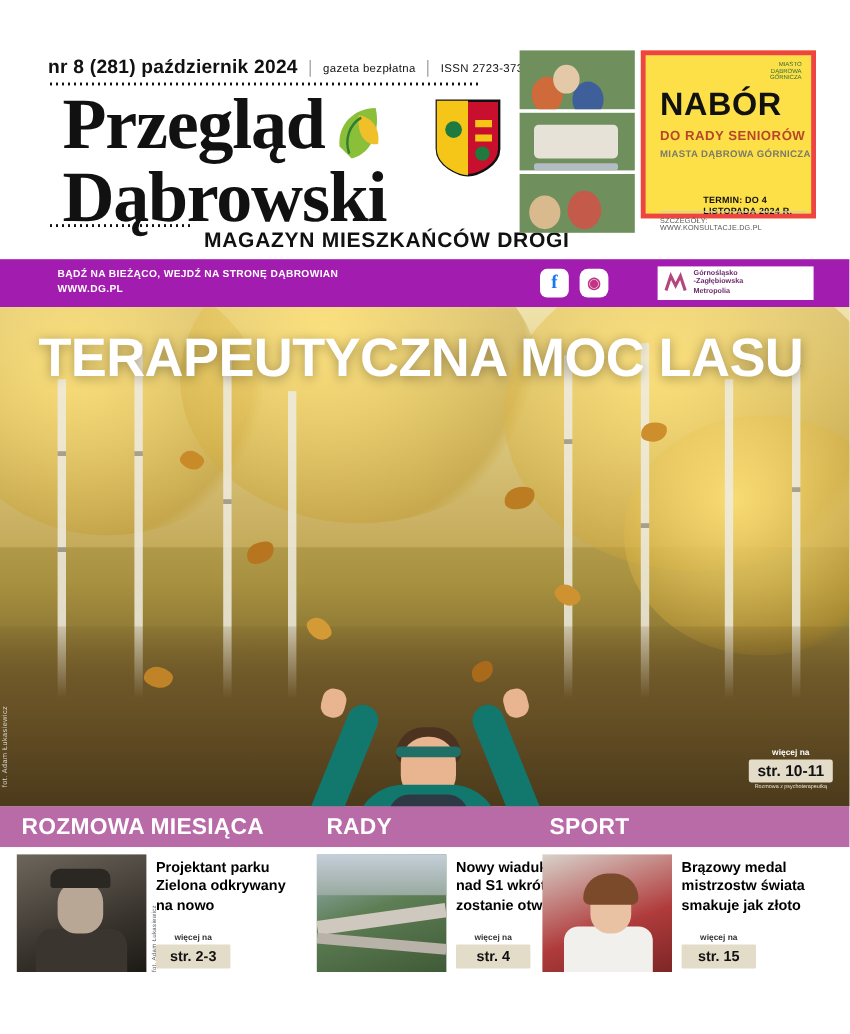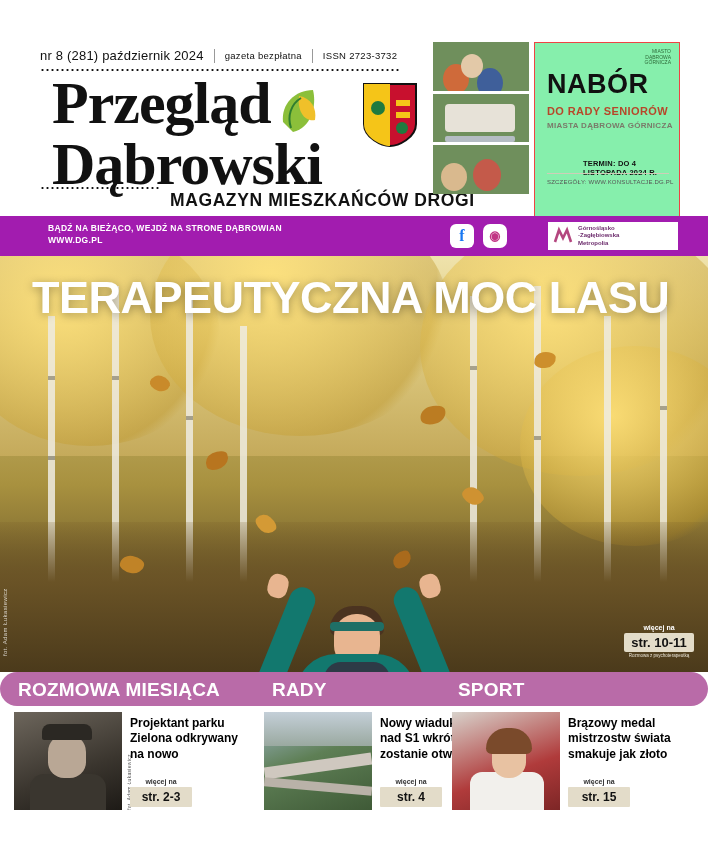--- a/index.html
+++ b/index.html
@@ -12,21 +12,21 @@
   .page { position: relative; width: 708px; height: 862px; background:#fff; }
 
   
   .masthead { position: relative; width: 708px; height: 216px; background: #fff; }
 
   .top-meta {
     position: absolute; left: 40px; top: 48px;
     display: flex; align-items: center; gap: 10px;
     font-size: 11px; color: #111;
   }
-  .top-meta .issue { font-weight: normal; font-size: 13px; letter-spacing: .2px; }
+  .top-meta .issue { font-weight: bold; font-size: 16px; letter-spacing: .2px; }
   .top-meta .vbar { width:1px; height: 14px; background: #999; }
   .top-meta .small { font-size: 9.5px; letter-spacing: .3px; }
 
   .dotline {
     position: absolute; left: 40px; top: 68px; width: 360px; height: 4px;
     background-image: radial-gradient(circle, #111 1px, transparent 1.2px);
     background-size: 5px 4px; background-repeat: repeat-x;
   }
   .dotline2 {
     position: absolute; left: 40px; top: 186px; width: 120px; height: 4px;
@@ -65,22 +65,22 @@
     position: absolute; left: 433px; top: 42px; width: 96px; height: 152px;
     display: flex; flex-direction: column; gap: 3px;
   }
   .ad-photos .ph { flex: 1; background: #6f8f5c; position: relative; overflow:hidden; }
   .ph1 { background: linear-gradient(160deg,#8aa36b,#5d7a46 60%,#3e5630); }
   .ph2 { background: linear-gradient(160deg,#cfd7dd,#9aa7b0 60%,#6f7d87); }
   .ph3 { background: linear-gradient(160deg,#b7c98f,#7d9a5c 55%,#55703d); }
   .ph .blob { position:absolute; border-radius:50%; }
 
   .ad-box {
-    position: absolute; left: 534px; top: 42px; width: 146px; height: 180px;
-    background: #86efac; border: 1px solid #ef4444;
+    position: absolute; left: 534px; top: 42px; width: 146px; height: 140px;
+    background: #fde047; border: 4px solid #ef4444;
   }
   .ad-logo-mini {
     position: absolute; right: 8px; top: 6px; width: 34px; height: 18px;
     font-size: 5px; color: #2f6b3a; text-align:right; line-height:1.1;
   }
   .ad-title {
     position: absolute; left: 12px; top: 26px;
     font-size: 27px; font-weight: bold; color: #111; letter-spacing: .5px;
   }
   .ad-sub1 {
@@ -203,21 +203,20 @@
   .hero-more .pg {
     margin-top: 2px; background: #e3dcc9; color: #111;
     font-size: 13px; font-weight: bold; padding: 2px 0; border-radius: 2px;
   }
   .hero-more .tiny { font-size: 4.5px; color: #e9e4d6; margin-top:1px; }
 
   
   .sectionbar {
     position: absolute; left: 0; top: 672px; width: 708px; height: 34px;
     background: #b96ba8;
-    border-radius: 17px;
   }
   .sb-item {
     position: absolute; top: 7px;
     color: #fff; font-size: 19px; font-weight: bold; letter-spacing: .2px;
   }
   .sb1 { left: 18px; }
   .sb2 { left: 272px; }
   .sb3 { left: 458px; }
 
   

